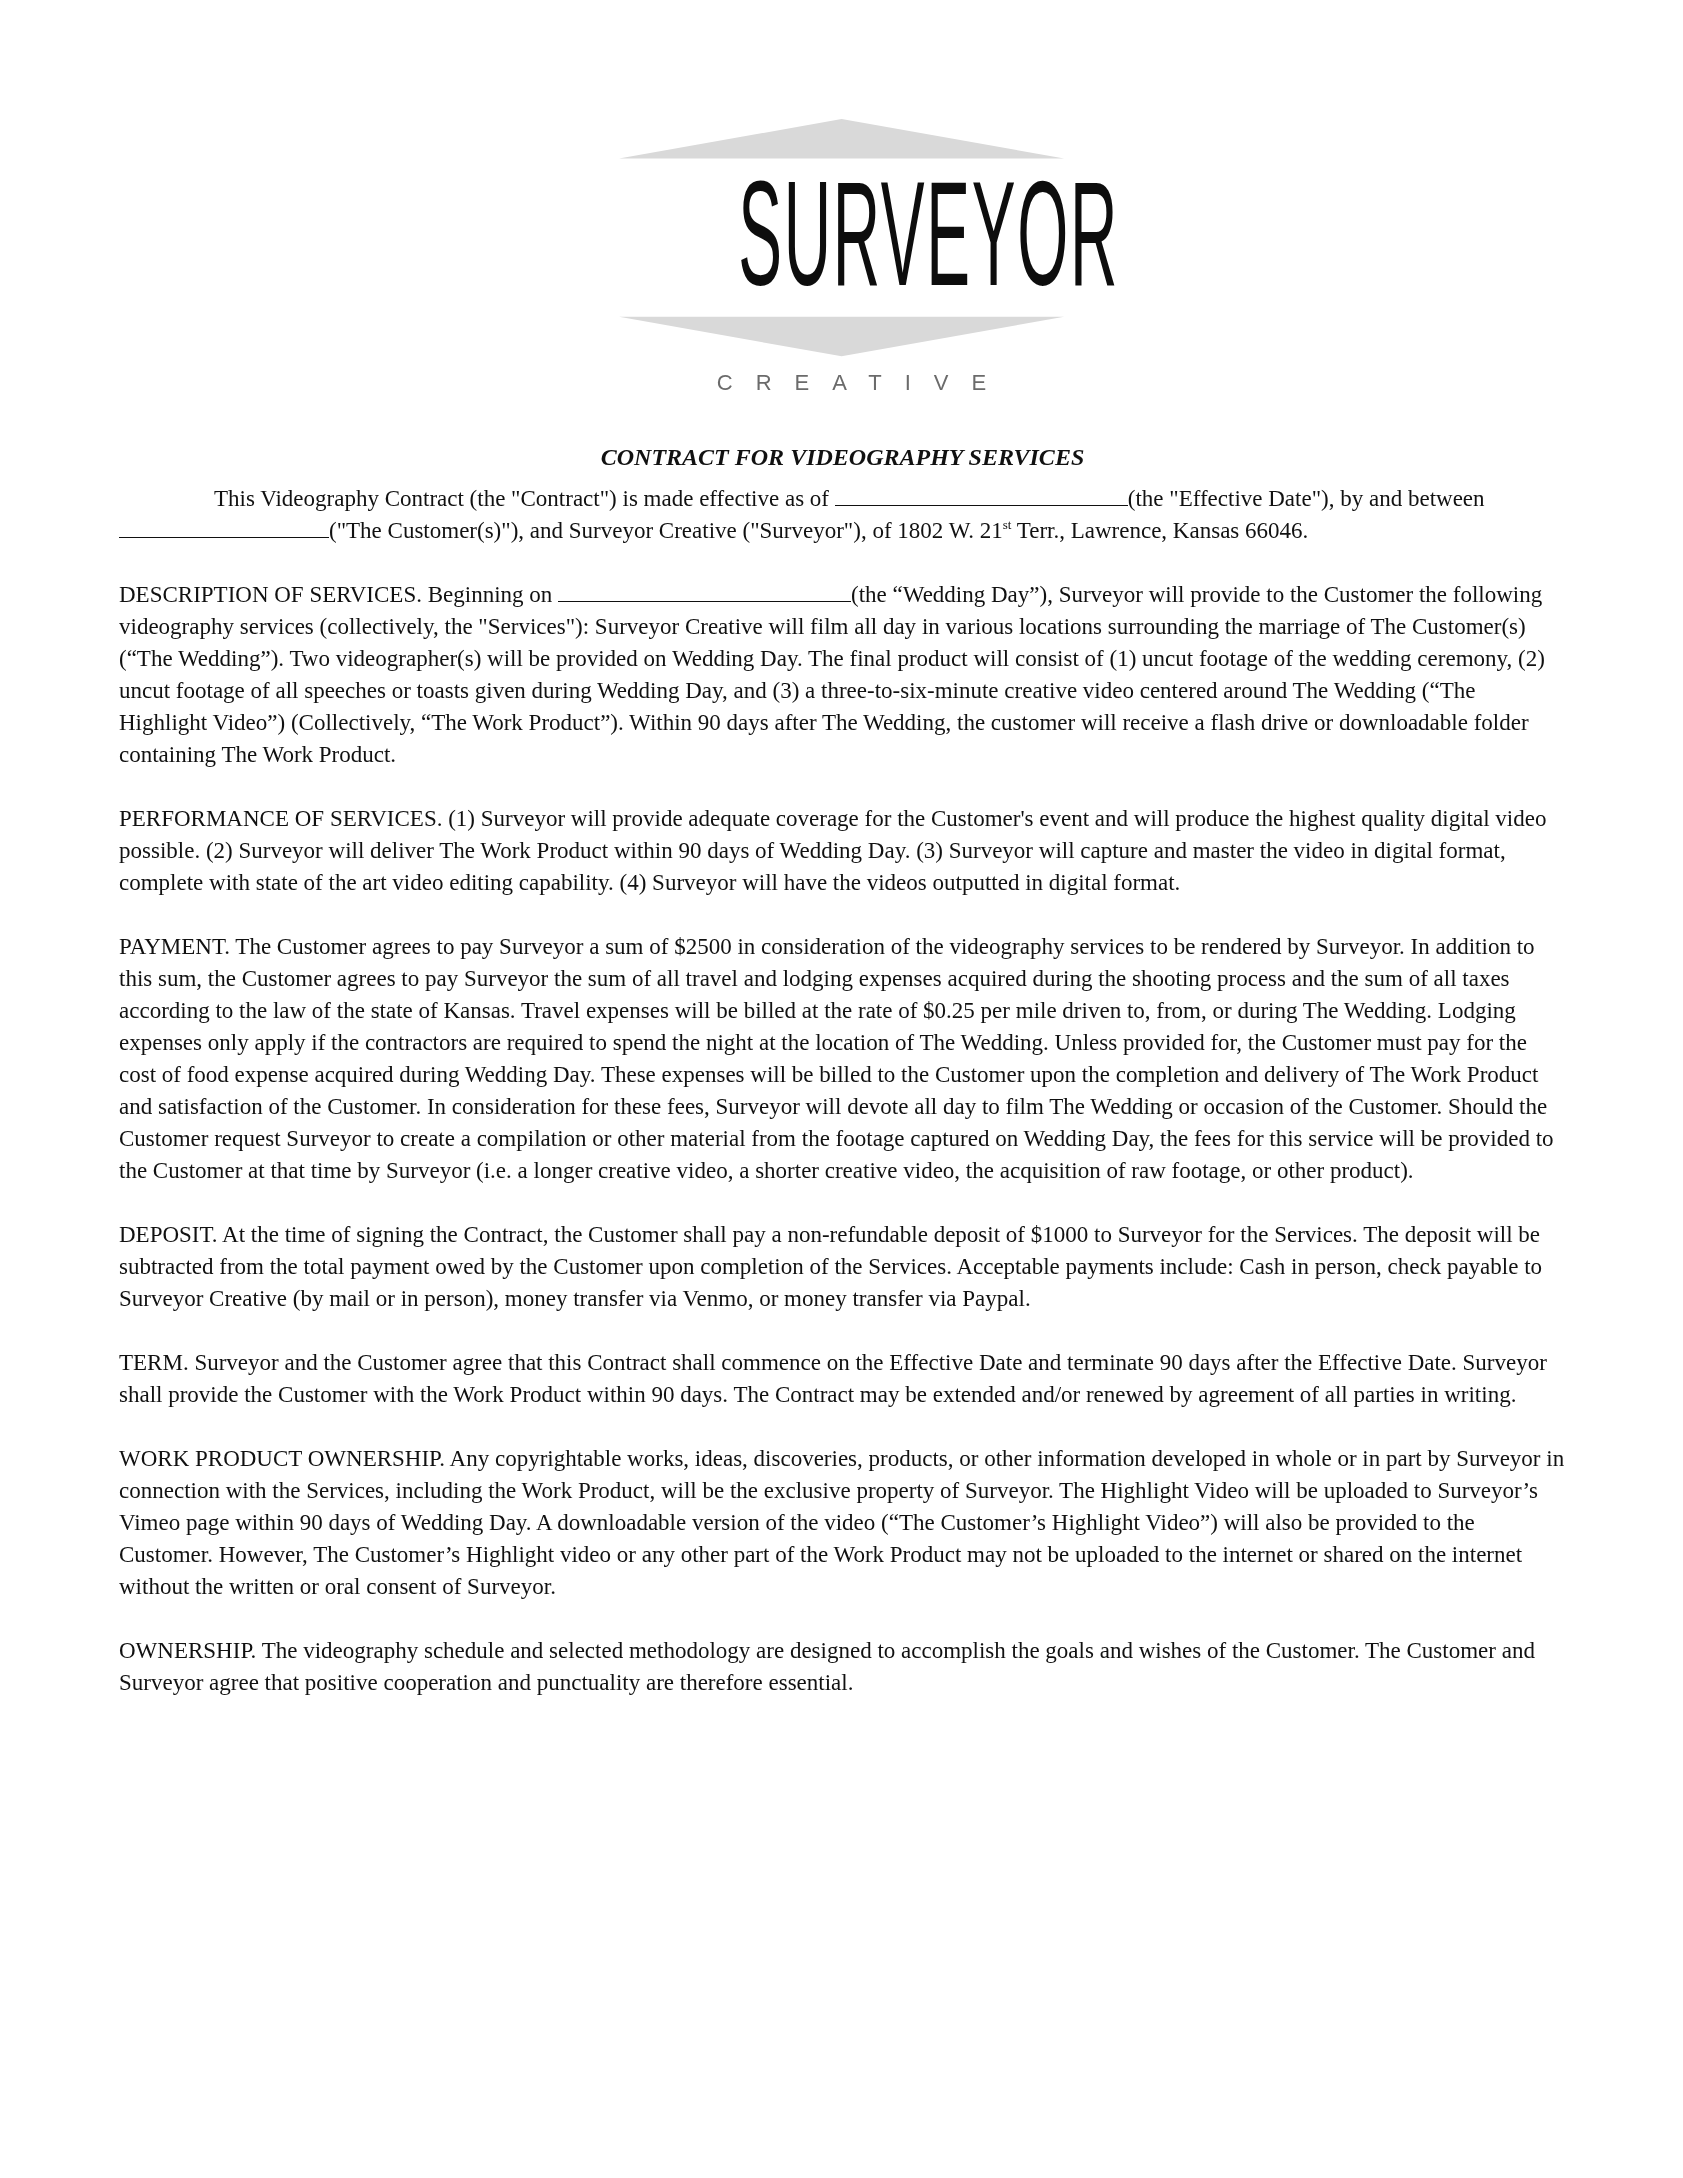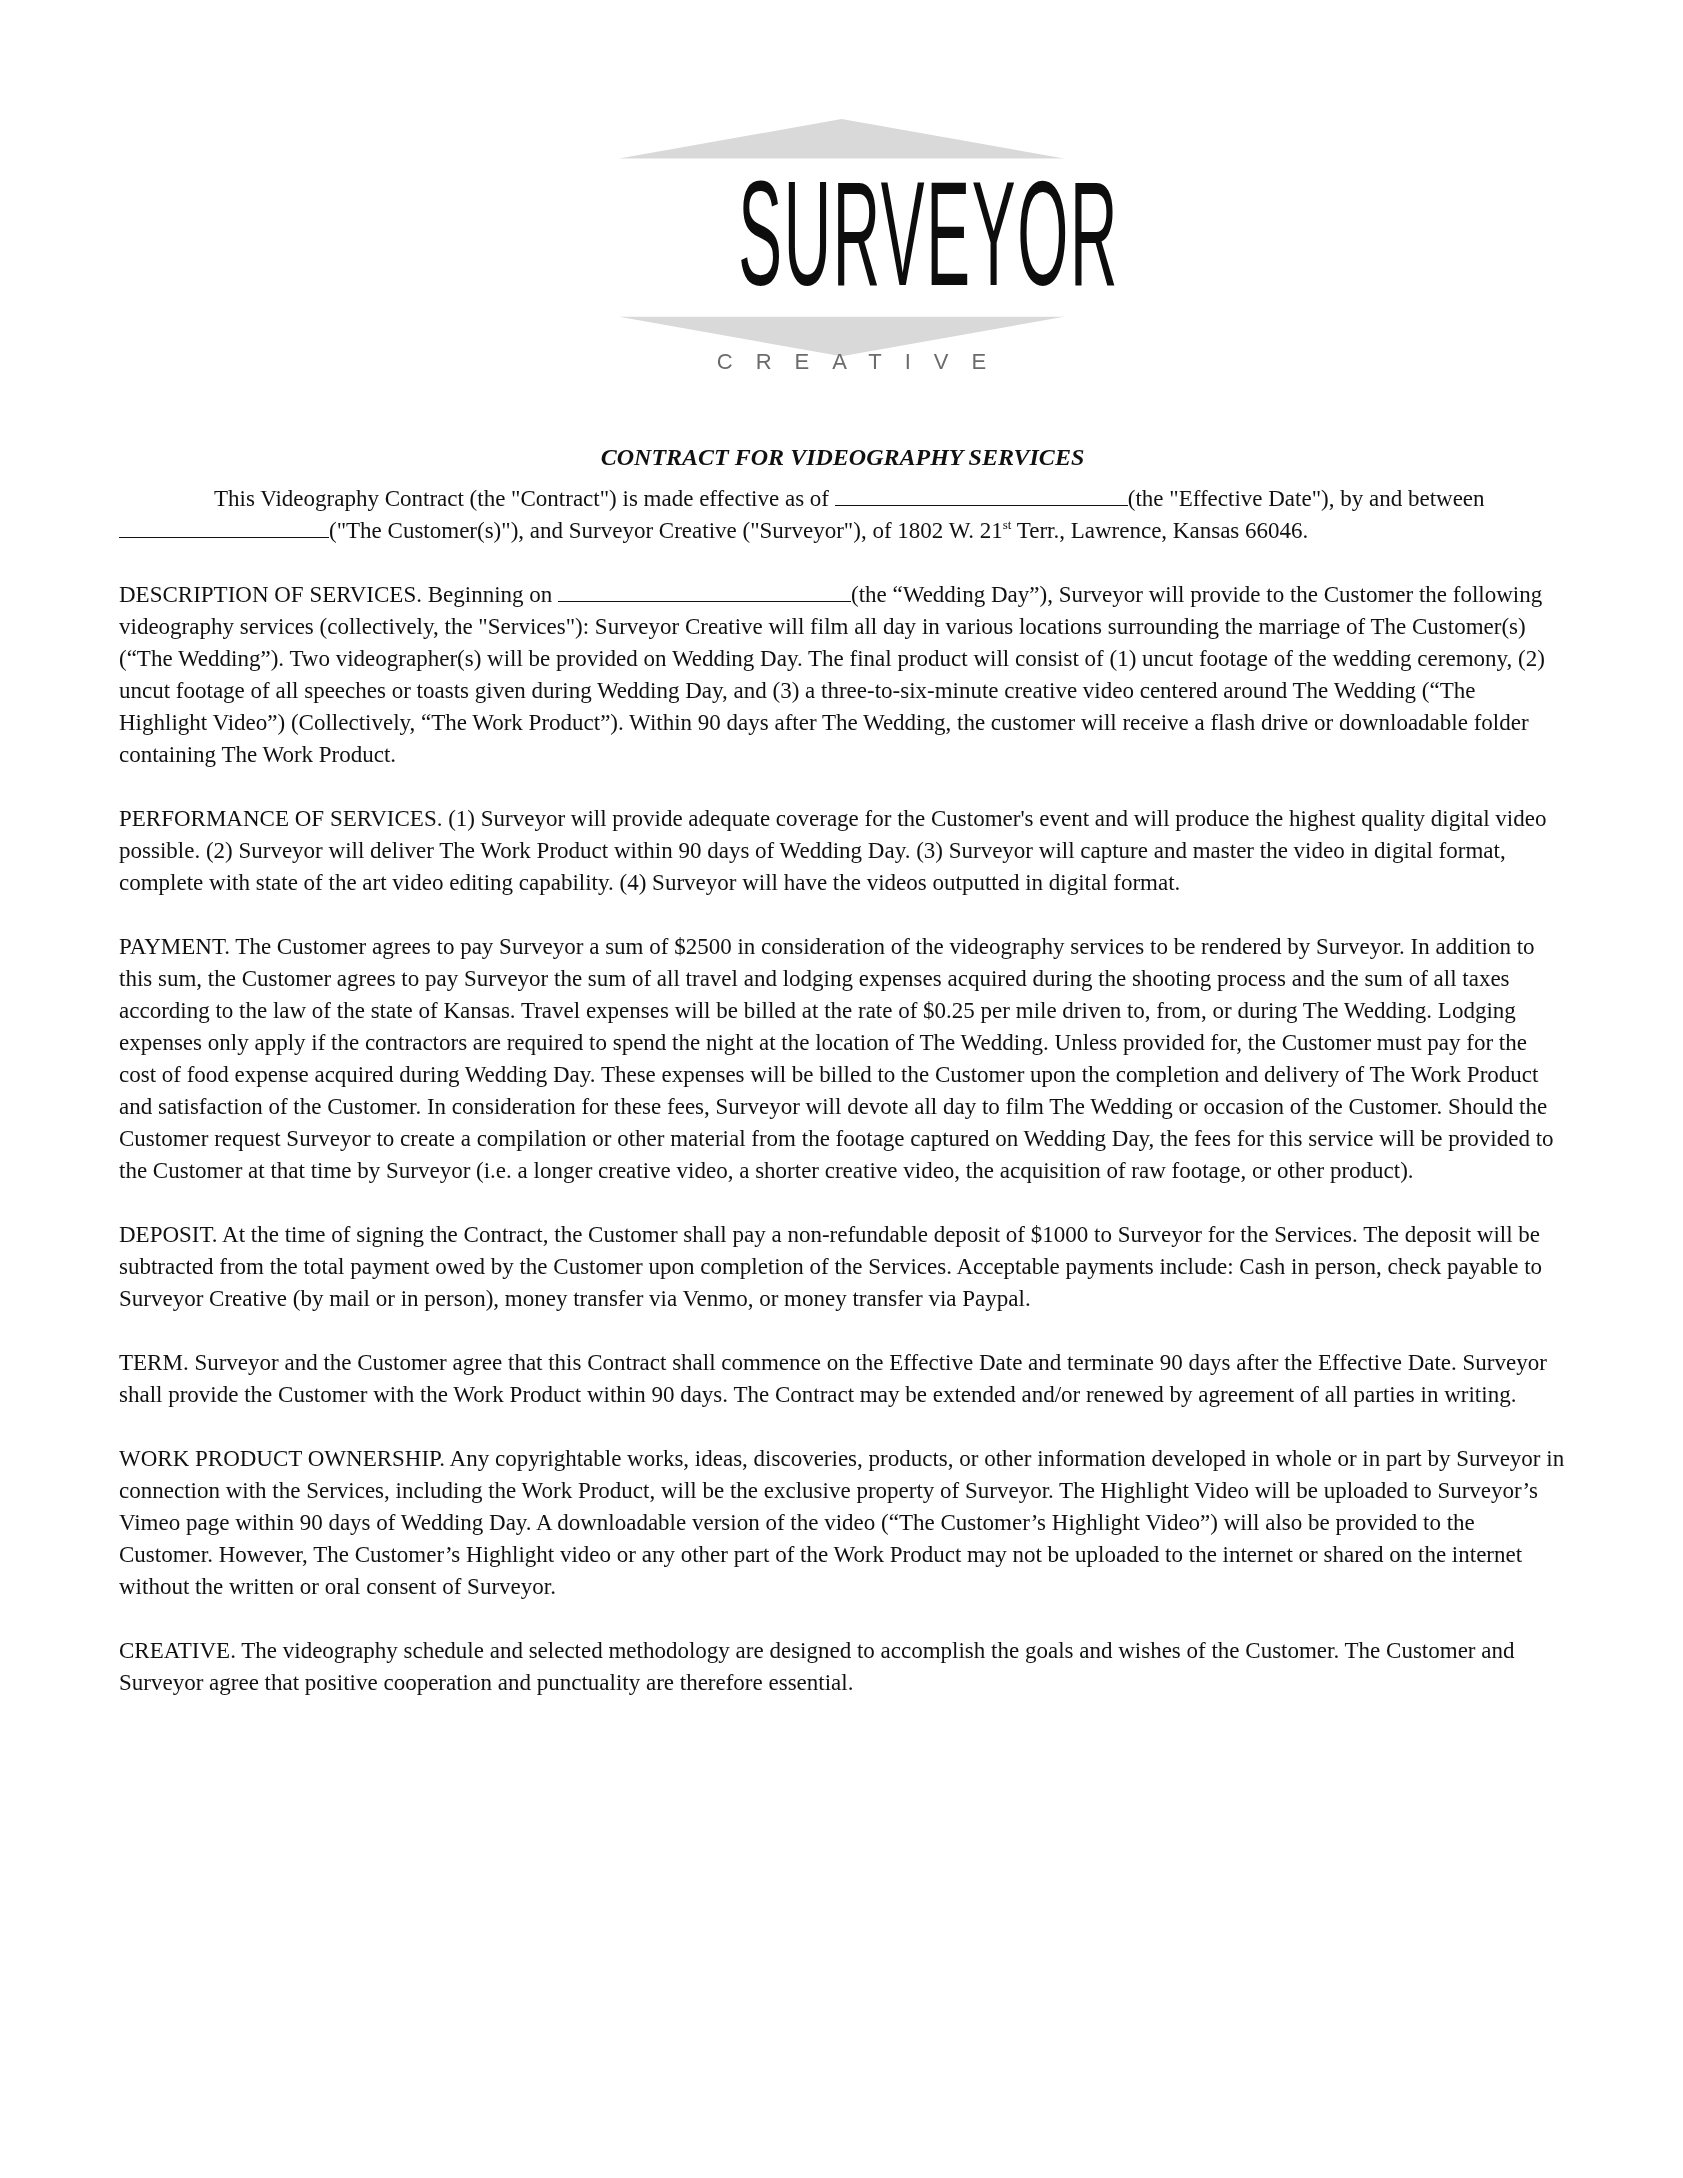--- a/index.html
+++ b/index.html
@@ -41,21 +41,21 @@
       line-height: 149px;
       letter-spacing: 4px;
       color: #0d0d0d;
       transform: scaleX(0.44);
       transform-origin: center top;
       font-weight: normal;
     }
     .logo-sub {
       position: absolute;
       left: 0;
-      top: 232px;
+      top: 253px;
       width: 515px;
       text-align: center;
       font-family: "Liberation Sans", "DejaVu Sans", sans-serif;
       font-size: 22px;
       letter-spacing: 23px;
       color: #6b6b6b;
       padding-left: 23px;
       box-sizing: border-box;
     }
     .doc-title {
@@ -117,17 +117,17 @@
 
     <p class="para"><span class="heading">PAYMENT.</span><span> The Customer agrees to pay Surveyor a sum of </span><span class="u">$2500</span><span> in consideration of the videography services to be rendered by Surveyor. In addition to this sum, the Customer agrees to pay Surveyor the sum of all travel and lodging expenses acquired during the shooting process and the sum of all taxes according to the law of the state of Kansas. Travel expenses will be billed at the rate of $0.25 per mile driven to, from, or during The Wedding. Lodging expenses only apply if the contractors are required to spend the night at the location of The Wedding. Unless provided for, the Customer must pay for the cost of food expense acquired during Wedding Day. These expenses will be billed to the Customer upon the completion and delivery of The Work Product and satisfaction of the Customer. In consideration for these fees, Surveyor will devote </span><span class="u">all day </span><span>to film The Wedding or occasion of the Customer.  Should the Customer request Surveyor to create a compilation or other material from the footage captured on Wedding Day, the fees for this service will be provided to the Customer at that time by Surveyor (i.e. a longer creative video, a shorter creative video, the acquisition of raw footage, or other product).</span></p>
 
     <p class="para"><span class="heading">DEPOSIT</span><span>. At the time of signing the Contract, the Customer shall pay a non-refundable deposit of </span><span class="u">$1000</span><span> to Surveyor for the Services. The deposit will be subtracted from the total payment owed by the Customer upon completion of the Services. Acceptable payments include: Cash in person, check payable to Surveyor Creative (by mail or in person), money transfer via Venmo, or money transfer via Paypal.</span></p>
 
     <p class="para"><span class="heading">TERM.</span><span> Surveyor and the Customer agree that this Contract shall commence on the Effective Date and terminate 90 days after the Effective Date. Surveyor shall provide the Customer with the Work Product within 90 days. The Contract may be extended and/or renewed by agreement of all parties in writing.</span></p>
 
     <p class="para"><span class="heading">WORK PRODUCT OWNERSHIP.</span><span> Any copyrightable works, ideas, discoveries, products, or other information developed in whole or in part by Surveyor in connection with the Services, including the Work Product, will be the exclusive property of Surveyor. The Highlight Video will be uploaded to Surveyor’s Vimeo page within 90 days of Wedding Day. A downloadable version of the video (“The Customer’s Highlight Video”) will also be provided to the Customer. However, The Customer’s Highlight video or any other part of the Work Product may not be uploaded to the internet or shared on the internet without the written or oral consent of Surveyor.</span></p>
 
 
-    <p class="para"><span class="heading">CREATIVE.</span><span> The videography schedule and selected methodology are designed to accomplish the goals and wishes of the Customer. The Customer and Surveyor agree that positive cooperation and punctuality are therefore essential.</span></p>
+    <p class="para"><span class="heading">OWNERSHIP.</span><span> The videography schedule and selected methodology are designed to accomplish the goals and wishes of the Customer. The Customer and Surveyor agree that positive cooperation and punctuality are therefore essential.</span></p>
 
   </div>
 </div>
 
 
 </body></html>

